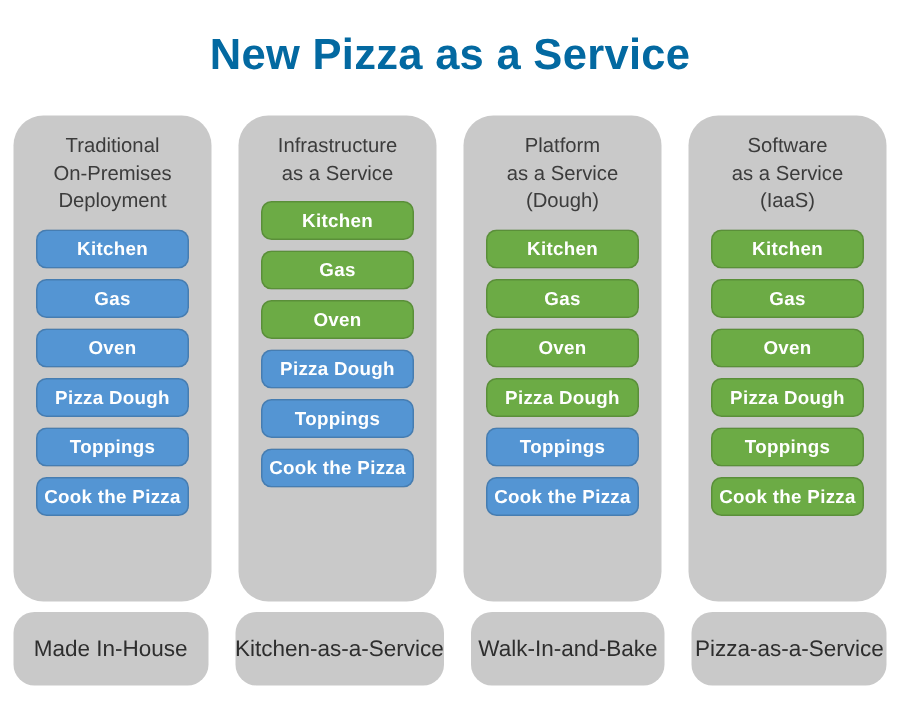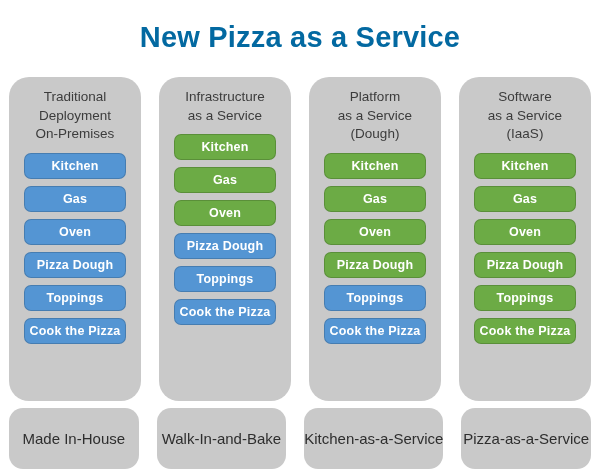--- a/index.html
+++ b/index.html
@@ -60,21 +60,21 @@
   .footer-row {
     display: flex;
     gap: 18px;
     padding: 0 9px;
     margin-top: 7px;
   }
   .footer-box {
     flex: 1;
     background: #c9c9c9;
     border-radius: 14px;
-    height: 61px;
+    height: 49px;
     display: flex;
     align-items: center;
     justify-content: center;
     font-size: 15px;
     color: #2e2e2e;
     white-space: nowrap;
   }
   .legend {
     display: flex;
     justify-content: center;
@@ -103,22 +103,22 @@
 
 <div class="page">
 
   <h1 class="title">New Pizza as a Service</h1>
 
   <div class="cols">
 
     <section class="column">
       <div class="col-header">
         <div>Traditional</div>
+        <div>On-Premises</div>
         <div>Deployment</div>
-        <div>On-Premises</div>
       </div>
       <div class="items">
         <div class="item" style="background: rgb(84, 149, 211);">Kitchen</div>
         <div class="item" style="background: rgb(84, 149, 211);">Gas</div>
         <div class="item" style="background: rgb(84, 149, 211);">Oven</div>
         <div class="item" style="background: rgb(84, 149, 211);">Pizza Dough</div>
         <div class="item" style="background: rgb(84, 149, 211);">Toppings</div>
         <div class="item" style="background: rgb(84, 149, 211);">Cook the Pizza</div>
       </div>
     </section>
@@ -167,22 +167,22 @@
         <div class="item" style="background: rgb(108, 171, 69);">Pizza Dough</div>
         <div class="item" style="background: rgb(108, 171, 69);">Toppings</div>
         <div class="item" style="background: rgb(108, 171, 69);">Cook the Pizza</div>
       </div>
     </section>
 
   </div>
 
   <div class="footer-row">
     <div class="footer-box">Made In-House</div>
+    <div class="footer-box">Kitchen-as-a-Service</div>
     <div class="footer-box">Walk-In-and-Bake</div>
-    <div class="footer-box">Kitchen-as-a-Service</div>
     <div class="footer-box">Pizza-as-a-Service</div>
   </div>
 
   <div class="legend">
     <div class="legend-item">
       <span class="swatch" style="background: rgb(84, 149, 211);"></span>
       <span>You Manage</span>
     </div>
     <div class="legend-item">
       <span class="swatch" style="background: rgb(108, 171, 69);"></span>

